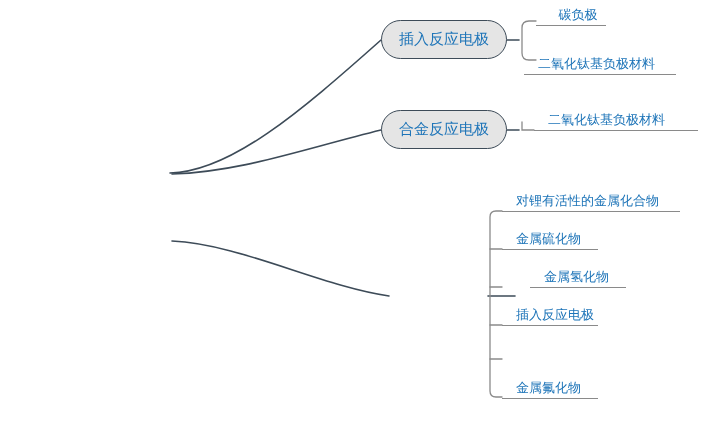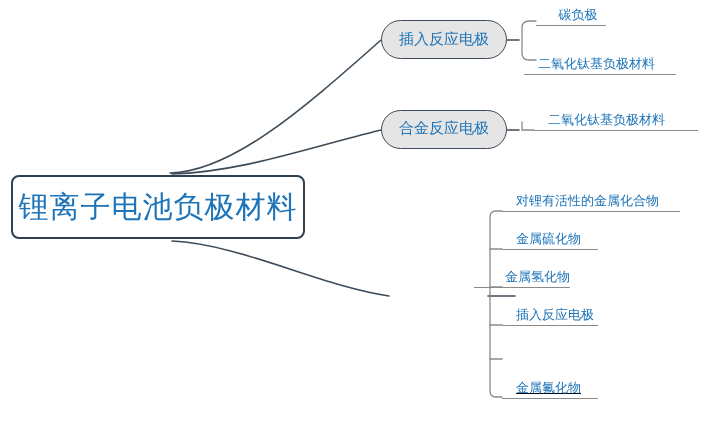--- a/index.html
+++ b/index.html
@@ -64,21 +64,21 @@
     justify-content: center;
     z-index: 3;
   }
   .branch-label {
     font-size: 15px;
     line-height: 1;
     color: #1d74b8;
     white-space: nowrap;
   }
   #branch-0 { left: 381px; top: 20px; }
-  #branch-1 { left: 381px; top: 110px; font-family: Liberation Mono, monospace; }
+  #branch-1 { left: 381px; top: 110px; }
   #branch-2 { left: 389px; top: 276px; }
 
   
   .leaf-item {
     position: absolute;
     z-index: 2;
     box-sizing: border-box;
     border-bottom: 1.3px solid #8a8a8a;
     display: flex;
     align-items: flex-end;
@@ -114,23 +114,20 @@
 
       <path d="M 515,296 L 488,296" stroke-width="1.6"></path>
       <path d="M 502,211 L 496,211 Q 490,211 490,217 L 490,391 Q 490,397 496,397 L 502,397" stroke="#8a8a8a" stroke-width="1.3"></path>
       <path d="M 490,249 L 502,249" stroke="#8a8a8a" stroke-width="1.3"></path>
       <path d="M 490,287 L 502,287" stroke="#8a8a8a" stroke-width="1.3"></path>
       <path d="M 490,325 L 502,325" stroke="#8a8a8a" stroke-width="1.3"></path>
       <path d="M 490,359 L 502,359" stroke="#8a8a8a" stroke-width="1.3"></path>
     </g>
   </svg>
 
-  <div class="root-node">
-    <span class="root-label">锂离子电池负极材料</span>
-  </div>
 
   <div class="branch-node" id="branch-0">
     <span class="branch-label">插入反应电极</span>
   </div>
   <div class="branch-node" id="branch-1">
     <span class="branch-label">合金反应电极</span>
   </div>
 
   <div class="leaf-item" style="left:536px; top:5px; width:70px; height:21px;justify-content:center;">
     <span class="leaf-label">碳负极</span>
@@ -142,23 +139,23 @@
   <div class="leaf-item" style="left:534px; top:110px; width:164px; height:21px;">
     <span class="leaf-label">二氧化钛基负极材料</span>
   </div>
 
   <div class="leaf-item" style="left:502px; top:191px; width:178px; height:21px;">
     <span class="leaf-label">对锂有活性的金属化合物</span>
   </div>
   <div class="leaf-item" style="left:502px; top:229px; width:96px; height:21px;">
     <span class="leaf-label">金属硫化物</span>
   </div>
-  <div class="leaf-item" style="left:474px; top:267px; width:96px; height:21px;justify-content:flex-end;">
+  <div class="leaf-item" style="left:530px; top:267px; width:96px; height:21px;">
     <span class="leaf-label">金属氢化物</span>
   </div>
   <div class="leaf-item" style="left:502px; top:305px; width:96px; height:21px;">
     <span class="leaf-label">插入反应电极</span>
   </div>
-  <div class="leaf-item" style="left:502px; top:378px; width:96px; height:21px;text-decoration:underline;">
+  <div class="leaf-item" style="left:502px; top:378px; width:96px; height:21px;">
     <span class="leaf-label">金属氟化物</span>
   </div>
 
 </div>
 
 </body></html>

